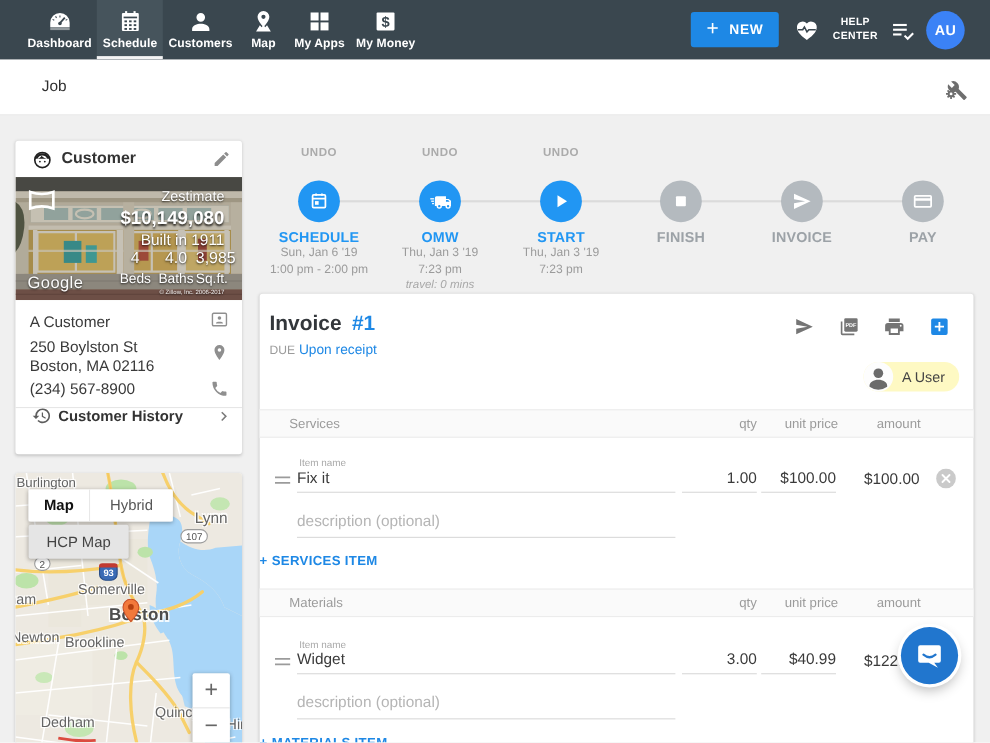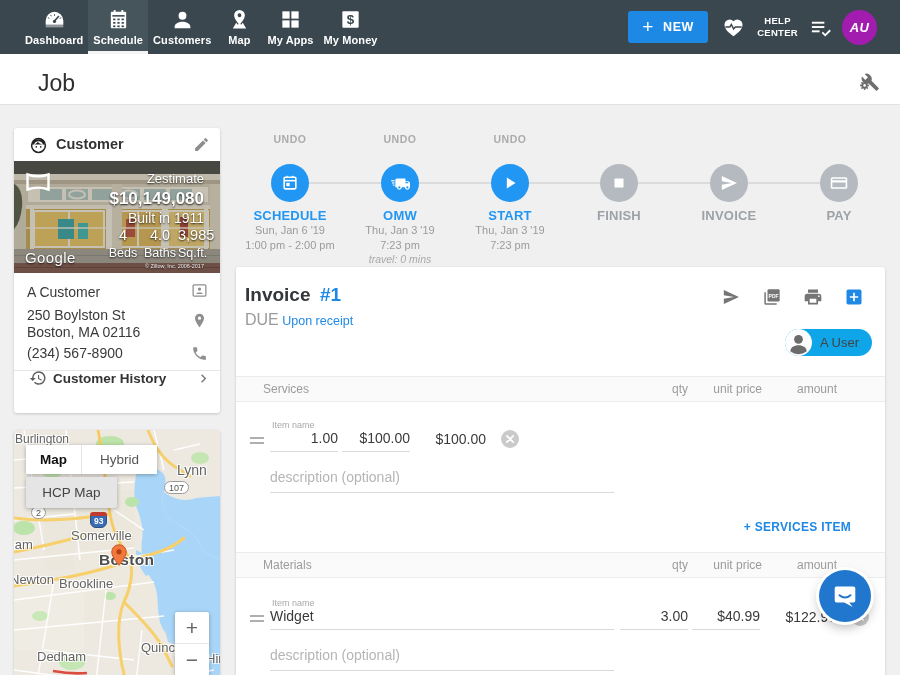--- a/index.html
+++ b/index.html
@@ -15,25 +15,25 @@
 .nav-item .nlabel { font-size:11px; font-weight:bold; margin-top:3px; letter-spacing:0.1px; }
 .nav-item.active { background:#46545C; }
 .nav-item.active::after { content:""; position:absolute; left:0; right:0; bottom:0; height:3px; background:#F4F4F4; }
 .nav-right { margin-left:auto; display:flex; align-items:center; padding-right:23px; }
 .new-btn { display:flex; align-items:center; justify-content:center; width:80px; height:32px; background:#1E88E5; border:none; border-radius:3px; color:#fff; font-family:inherit; font-size:12.5px; font-weight:bold; letter-spacing:0.6px; cursor:pointer; gap:9px; }
 .new-btn .plus { font-size:19px; font-weight:normal; line-height:1; margin-top:-2px; }
 .nav-ic { width:23px; height:23px; color:#fff; cursor:pointer; }
 .heart-wrap { margin-left:14px; }
 .help-center { color:#fff; font-size:9.5px; font-weight:bold; text-align:center; line-height:1.25; margin-left:12px; letter-spacing:0.3px; cursor:pointer; }
 .playlist-wrap { margin-left:11px; }
-.avatar { width:35px; height:35px; border-radius:50%; background:#a21caf; color:#fff; font-size:13px; font-weight:bold; display:flex; align-items:center; justify-content:center; margin-left:10px; cursor:pointer; letter-spacing:0.4px;font-style:italic; }
+.avatar { width:35px; height:35px; border-radius:50%; background:#3b82f6; color:#fff; font-size:13px; font-weight:bold; display:flex; align-items:center; justify-content:center; margin-left:10px; cursor:pointer; letter-spacing:0.4px; }
 
 
 .jobbar { position:absolute; left:0; top:54px; width:900px; height:51px; background:#fff; border-bottom:1px solid #E3E3E3; z-index:20; }
-.job-title { position:absolute; left:38px; top:16px; font-size:23px; color:#2E2E2E; }
+.job-title { position:absolute; left:38px; top:16px; font-size:14px; color:#2E2E2E; }
 .job-settings { position:absolute; right:19px; top:15px; width:24px; height:24px; color:#6E6E6E; cursor:pointer; }
 
 
 .card { position:absolute; background:#fff; border-radius:3px; box-shadow:0 1px 3px rgba(0,0,0,0.18); }
 
 
 .customer-card { left:14px; top:128px; width:206px; height:285px; }
 .cc-header { position:relative; height:33px; }
 .cc-face { position:absolute; left:15px; top:8px; width:19px; height:19px; color:#222; }
 .cc-title { position:absolute; left:42px; top:8px; font-size:14.5px; font-weight:bold; color:#333; }
@@ -95,26 +95,26 @@
 .tl-label.pending { color:#9CA2A7; }
 .tl-sub { font-size:11px; color:#9B9B9B; line-height:13.5px; margin-top:1px; }
 .tl-note { font-size:10.5px; color:#A8A8A8; font-style:italic; margin-top:1px; }
 
 
 .invoice-card { left:236px; top:267px; width:649px; height:500px; }
 .inv-title-row { position:relative; padding:17px 21px 0 9px; }
 .inv-title { font-size:19px; font-weight:bold; color:#33373B; display:inline; }
 .inv-num { font-size:19px; font-weight:bold; color:#1E88E5; display:inline; margin-left:5px; cursor:pointer; }
 .inv-due { margin-top:5px; font-size:12.5px; }
-.inv-due .due-l { color:#9B9B9B; font-size:16px; }
+.inv-due .due-l { color:#9B9B9B; font-size:11px; }
 .inv-due .due-v { color:#1E88E5; cursor:pointer; }
 .inv-icons { position:absolute; right:21px; top:20px; display:flex; align-items:center; gap:21px; }
 .inv-ic { width:20px; height:20px; color:#757575; cursor:pointer; }
 .inv-ic.addbox { color:#1E88E5; }
-.user-chip { position:absolute; right:13px; top:62px; height:27px; background:#0ea5e9; border-radius:14px; display:flex; align-items:center; padding-right:13px; cursor:pointer; }
+.user-chip { position:absolute; right:13px; top:62px; height:27px; background:#fef9c3; border-radius:14px; display:flex; align-items:center; padding-right:13px; cursor:pointer; }
 .user-chip .uc-av { width:27px; height:27px; border-radius:50%; background:#FDFDFD; display:flex; align-items:center; justify-content:center; }
 .user-chip .uc-av svg { width:27px; height:27px; color:#6B6B6B; }
 .user-chip .uc-name { margin-left:8px; font-size:13px; color:#444; }
 
 .inv-sections { margin-top:47px; }
 .sec-band { height:26px; background:#FAFAFA; border-top:1px solid #ECECEC; border-bottom:1px solid #ECECEC; display:flex; align-items:center; padding-left:27px; font-size:12px; color:#9B9B9B; }
 .sec-name { flex:0 0 357px; }
 .sec-qty { width:68px; text-align:right; }
 .sec-unit { width:74px; text-align:right; }
 .sec-amount { width:75px; text-align:right; }
@@ -122,21 +122,21 @@
 .li-label { margin:18px 0 0 22px; font-size:9px; color:#A9A9A9; }
 .li-row { display:flex; align-items:flex-end; margin-top:0; }
 .drag-handle { width:14px; height:20px; color:#9B9B9B; cursor:grab; margin-bottom:2px; }
 .field { border-bottom:1px solid #D9D9D9; font-size:14px; color:#3A3A3A; padding-bottom:5px; }
 .f-item { width:344px; margin-left:6px; }
 .f-qty { width:68px; margin-left:6px; text-align:right; }
 .f-unit { width:68px; margin-left:4px; text-align:right; }
 .f-amount { width:76px; text-align:right; font-size:14px; color:#3A3A3A; padding-bottom:5px; }
 .li-close { width:18px; height:18px; margin-left:15px; margin-bottom:4px; color:#CACACA; cursor:pointer; }
 .li-desc { margin:17px 0 0 20px; width:344px; border-bottom:1px solid #D9D9D9; font-size:14px; color:#B5B5B5; padding-bottom:7px; }
-.add-link { text-align:right; padding-right:34px; margin-top:27px; font-size:12px; font-weight:bold; color:#1E88E5; letter-spacing:0.3px; cursor:pointer; }
+.add-link { text-align:left; padding-right:34px; margin-top:14px; font-size:12px; font-weight:bold; color:#1E88E5; letter-spacing:0.3px; cursor:pointer; }
 .sec-gap { height:18px; }
 [data-name=invoice-section-materials] .li-label { margin-top:20px; }
 
 
 .chat-fab { position:absolute; left:819px; top:570px; width:52px; height:52px; border-radius:50%; background:#2176CE; box-shadow:0 0 0 3px #FFF, 0 5px 12px rgba(0,0,0,0.3); display:flex; align-items:center; justify-content:center; cursor:pointer; z-index:40; }
 .chat-fab svg { width:26px; height:26px; }
 </style>
 </head>
 <body>
 
@@ -568,20 +568,21 @@
             <span class="sec-unit" data-name="column-unit-price">unit price</span>
             <span class="sec-amount" data-name="column-amount">amount</span>
           </div>
           <div class="line-item" data-name="line-item">
             <div class="li-label" data-name="item-name-label">Item name</div>
             <div class="li-row" data-name="item-row">
               <span class="drag-handle" data-name="drag-handle-icon"><svg viewBox="0 0 14 20" width="100%" height="100%">
                   <line x1="0" y1="8" x2="14" y2="8" stroke="currentColor" stroke-width="1.6"></line>
                   <line x1="0" y1="13" x2="14" y2="13" stroke="currentColor" stroke-width="1.6"></line>
                 </svg></span>
+              <span class="field f-item" data-name="item-name-input">Fix it</span>
               <span class="field f-qty" data-name="item-qty-input">1.00</span>
               <span class="field f-unit" data-name="item-unit-price-input">$100.00</span>
               <span class="f-amount" data-name="item-amount">$100.00</span>
               <span class="li-close" data-name="remove-item-icon"><svg viewBox="0 0 18 18" width="100%" height="100%">
                   <circle cx="9" cy="9" r="9" fill="currentColor"></circle>
                   <path d="M5.8 5.8 L12.2 12.2 M12.2 5.8 L5.8 12.2" stroke="#fff" stroke-width="1.7" stroke-linecap="round"></path>
                 </svg></span>
             </div>
             <div class="li-desc" data-name="item-description-input">description (optional)</div>
           </div>

